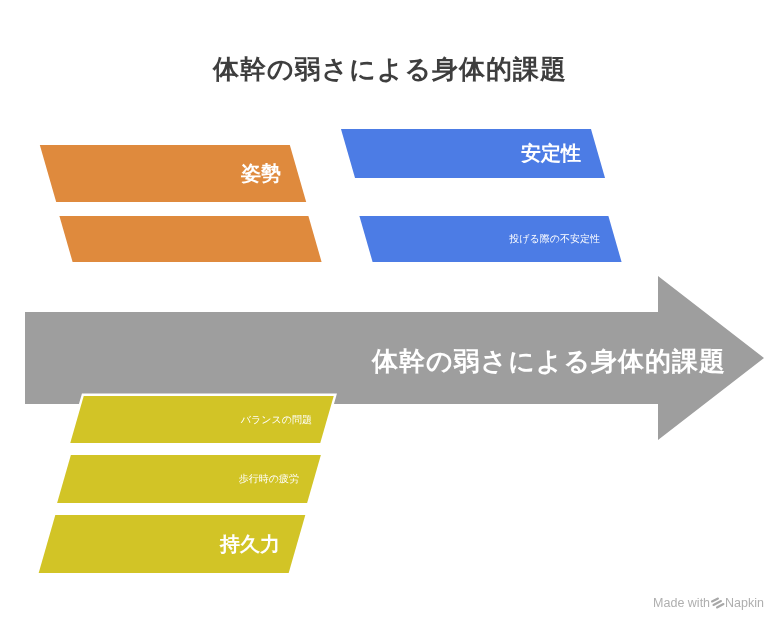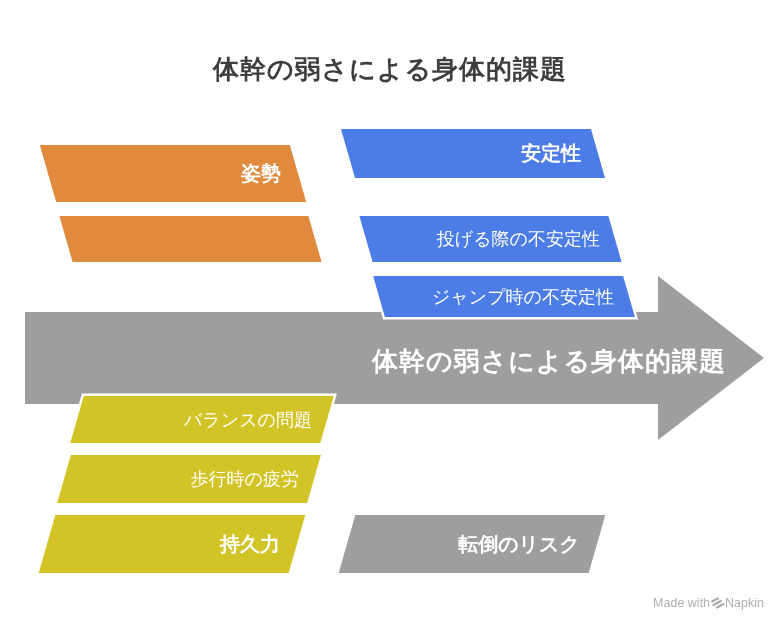--- a/index.html
+++ b/index.html
@@ -20,21 +20,21 @@
   .bar{position:absolute;z-index:2;}
   .shape{
     position:absolute;left:0;top:0;right:0;bottom:0;
     box-shadow:0 0 0 2.5px #ffffff;
   }
   .skew-top{transform:skewX(16deg);}
   .skew-bottom{transform:skewX(-16deg);}
   .label{
     position:absolute;left:0;top:0;right:0;bottom:0;
     display:flex;align-items:center;justify-content:flex-end;
-    padding-right:15px;color:#ffffff;font-size:18px;white-space:nowrap;
+    padding-right:15px;color:#ffffff;font-size:10px;white-space:nowrap;
   }
   .label.strong{font-size:20px;font-weight:bold;padding-right:17px;}
   .watermark{
     position:absolute;right:16px;bottom:14px;display:flex;align-items:center;
     font-size:12.5px;color:#afafaf;z-index:4;
   }
   .napkin-logo{display:block;}
 </style>
 </head>
 <body>
@@ -58,42 +58,34 @@
   </div>
 
   <div class="bar" style="left:348px;top:129px;width:250px;height:49px">
     <div class="shape skew-top" style="background: rgb(76, 124, 229);"></div>
     <div class="label strong">安定性</div>
   </div>
   <div class="bar" style="left:366px;top:216px;width:249px;height:46px">
     <div class="shape skew-top" style="background: rgb(76, 124, 229);"></div>
     <div class="label">投げる際の不安定性</div>
   </div>
-  <div class="bar" style="left:379px;top:276px;width:250px;height:41px">
-    <div class="shape skew-top" style="background: rgb(76, 124, 229);"></div>
-    <div class="label">ジャンプ時の不安定性</div>
-  </div>
 
   <div class="bar" style="left:77px;top:396px;width:250px;height:47px">
     <div class="shape skew-bottom" style="background: rgb(210, 196, 38);"></div>
     <div class="label">バランスの問題</div>
   </div>
   <div class="bar" style="left:64px;top:455px;width:250px;height:48px">
     <div class="shape skew-bottom" style="background: rgb(210, 196, 38);"></div>
     <div class="label">歩行時の疲労</div>
   </div>
   <div class="bar" style="left:47px;top:515px;width:250px;height:58px">
     <div class="shape skew-bottom" style="background: rgb(210, 196, 38);"></div>
     <div class="label strong">持久力</div>
   </div>
 
-  <div class="bar" style="left:347px;top:515px;width:250px;height:58px">
-    <div class="shape skew-bottom" style="background: rgb(158, 158, 158);"></div>
-    <div class="label strong">転倒のリスク</div>
-  </div>
 
   <div class="watermark">
     <span>Made with</span>
     <svg class="napkin-logo" width="15" height="15" viewBox="0 0 15 15">
       <g stroke="#a8a8a8" stroke-width="2" stroke-linecap="round" fill="none">
         <path d="M2,6.5 L8,3.5"></path>
         <path d="M3.5,10 L11,6"></path>
         <path d="M7,12.5 L13.5,9"></path>
       </g>
     </svg>

